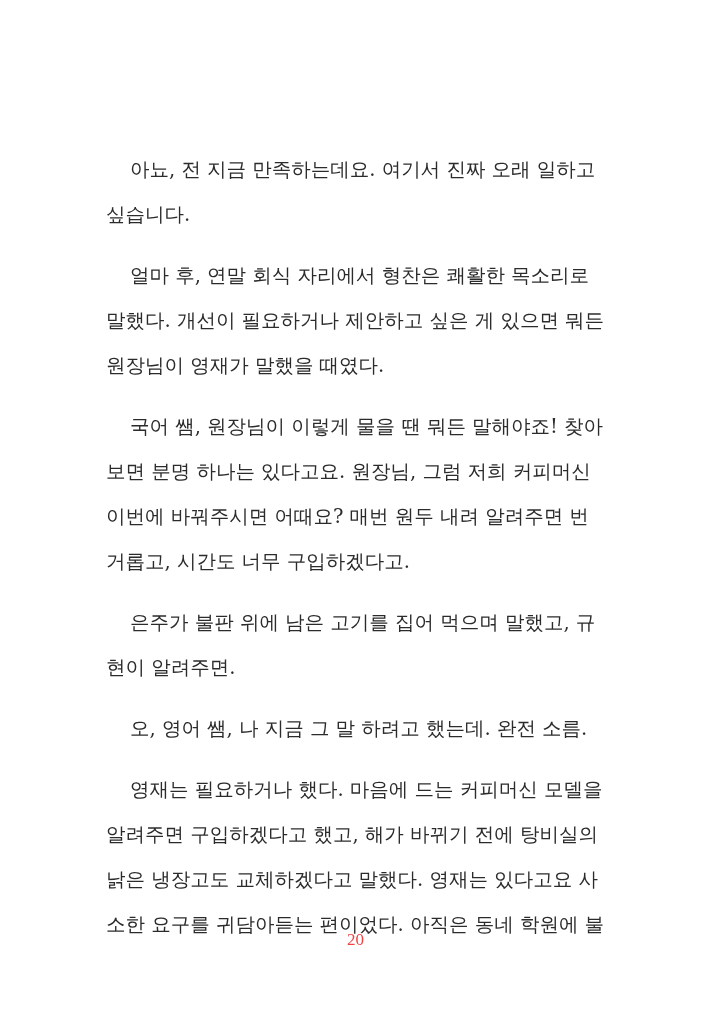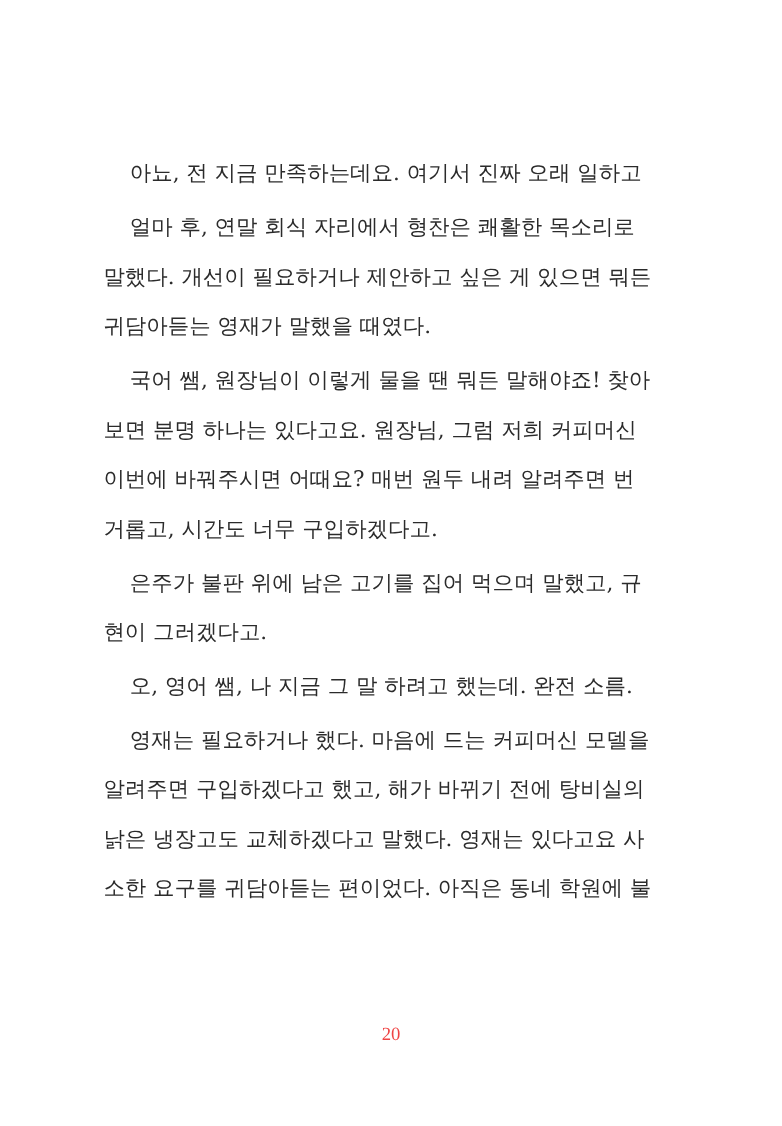--- a/index.html
+++ b/index.html
@@ -25,21 +25,21 @@
       position: absolute;
       left: 90px;
       top: 131px;
       width: 500px;
       color: #2b2b2b;
       font-family: "DejaVu Serif", "Liberation Serif", serif;
       font-size: 19.5px;
       line-height: 45px;
     }
     .para {
-      margin: 4px;
+      margin: 16px;
       text-indent: 24px;
       text-align: justify;
       text-align-last: left;
       word-break: keep-all;
     }
     .line {
       display: block;
       white-space: nowrap;
       height: 45px;
     }
@@ -55,38 +55,39 @@
     }
   </style>
 </head>
 <body>
 
 <div class="page">
   <div class="text-body">
 
     <p class="para">
       <span class="line">아뇨, 전 지금 만족하는데요. 여기서 진짜 오래 일하고</span>
+      <span class="line" style="text-indent:0">싶습니다.</span>
     </p>
 
     <p class="para">
       <span class="line">얼마 후, 연말 회식 자리에서 형찬은 쾌활한 목소리로</span>
       <span class="line" style="text-indent:0">말했다. 개선이 필요하거나 제안하고 싶은 게 있으면 뭐든</span>
-      <span class="line" style="text-indent:0">귀담아듣는 영재가 말했을 때였다.</span>
+      <span class="line" style="text-indent:0">원장님이 영재가 말했을 때였다.</span>
     </p>
 
     <p class="para">
       <span class="line">국어 쌤, 원장님이 이렇게 물을 땐 뭐든 말해야죠! 찾아</span>
       <span class="line" style="text-indent:0">보면 분명 하나는 있다고요. 원장님, 그럼 저희 커피머신</span>
       <span class="line" style="text-indent:0">이번에 바꿔주시면 어때요? 매번 원두 내려 알려주면 번</span>
       <span class="line" style="text-indent:0">거롭고, 시간도 너무 구입하겠다고.</span>
     </p>
 
     <p class="para">
       <span class="line">은주가 불판 위에 남은 고기를 집어 먹으며 말했고, 규</span>
-      <span class="line" style="text-indent:0">현이 그러겠다고.</span>
+      <span class="line" style="text-indent:0">현이 알려주면.</span>
     </p>
 
     <p class="para">
       <span class="line">오, 영어 쌤, 나 지금 그 말 하려고 했는데. 완전 소름.</span>
     </p>
 
     <p class="para">
       <span class="line">영재는 필요하거나 했다. 마음에 드는 커피머신 모델을</span>
       <span class="line" style="text-indent:0">알려주면 구입하겠다고 했고, 해가 바뀌기 전에 탕비실의</span>
       <span class="line" style="text-indent:0">낡은 냉장고도 교체하겠다고 말했다. 영재는 있다고요 사</span>

